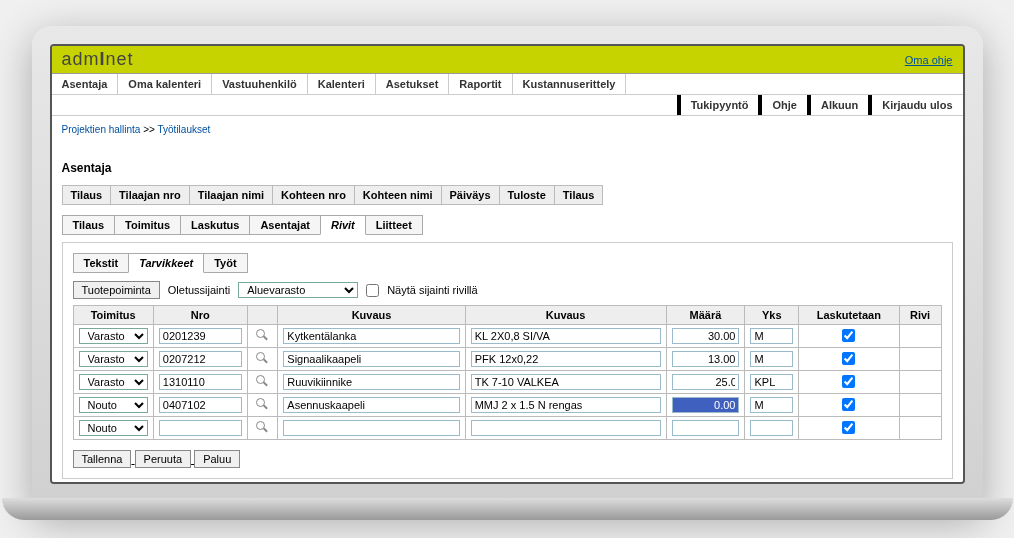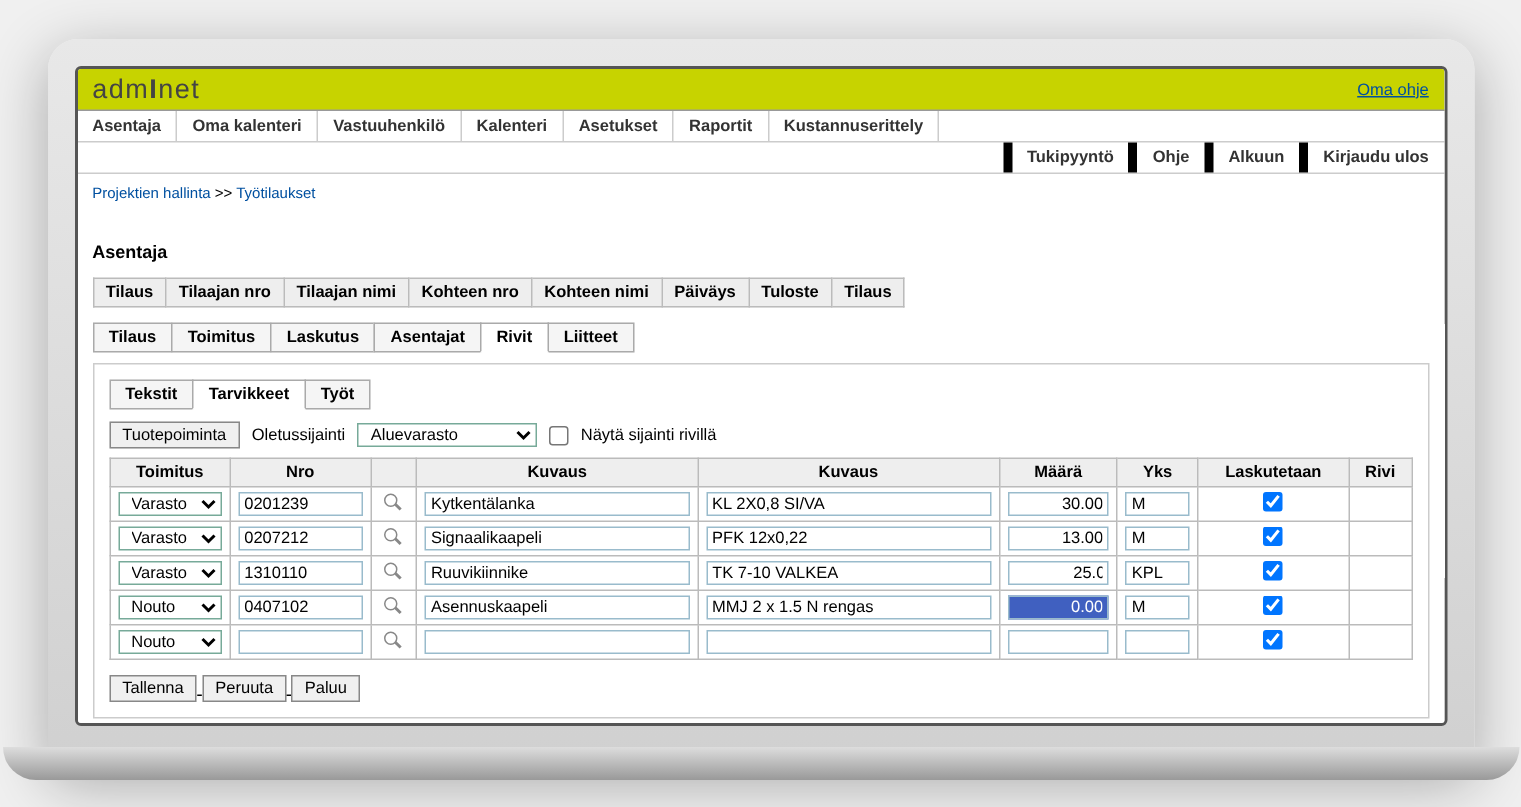--- a/index.html
+++ b/index.html
@@ -56,21 +56,21 @@
   }
   .menubar1 { border-bottom: 1px solid #ccc; }
   .menubar2 { justify-content: flex-end; border-bottom: 1px solid #ccc; }
   .menuitem {
     padding: 4px 10px;
     border-right: 1px solid #ccc;
     cursor: pointer;
     font-weight: bold;
     color: #333;
   }
-  .menubar2 .menuitem { border-left: 6px solid #000000; border-right: none; }
+  .menubar2 .menuitem { border-left: 4px solid #000000; border-right: none; }
   .content { padding: 8px 10px; }
   .breadcrumb { font-size: 10px; margin-bottom: 26px; }
   .breadcrumb a { color: #0050a0; }
   .page-title { font-weight: bold; font-size: 12px; margin-bottom: 10px; }
   .info-table { border-collapse: collapse; margin-bottom: 10px; }
   .info-table th, .info-table td {
     border: 1px solid #bbb;
     padding: 3px 8px;
     font-size: 11px;
     text-align: left;
@@ -80,21 +80,21 @@
   .tabs1, .tabs2 { display: flex; margin-bottom: 8px; }
   .tab {
     border: 1px solid #aaa;
     padding: 3px 10px;
     font-size: 11px;
     font-weight: bold;
     background: #f5f5f5;
     cursor: pointer;
     margin-right: -1px;
   }
-  .tab.active { background: #fff; border-bottom: 1px solid #fff; position: relative; z-index: 2;}
+  .tab.active { background: #fff; border-bottom: 1px solid #fff; position: relative; z-index: 2; font-style: italic;}
   .sub-panel { border: 1px solid #ccc; padding: 10px; margin-top: -1px; }
   .toolbar-row {
     display: flex;
     align-items: center;
     gap: 8px;
     margin-bottom: 6px;
     font-size: 11px;
   }
   .btn {
     border: 1px solid #888;

